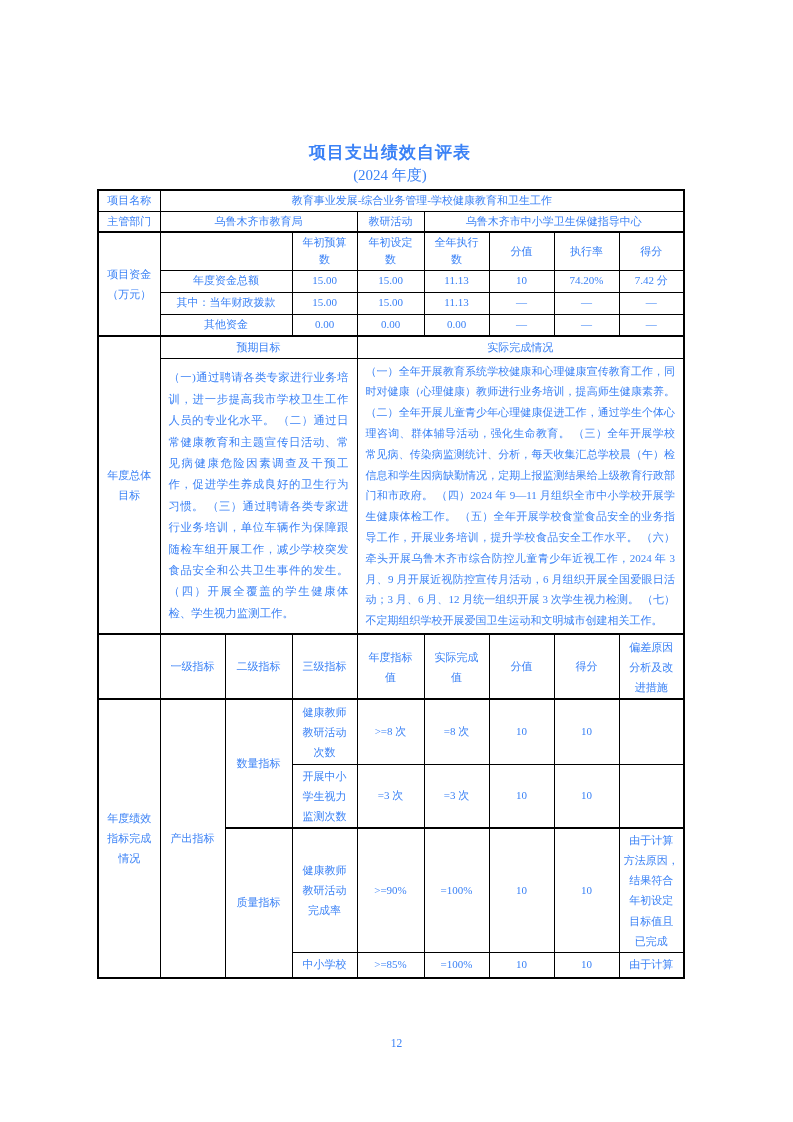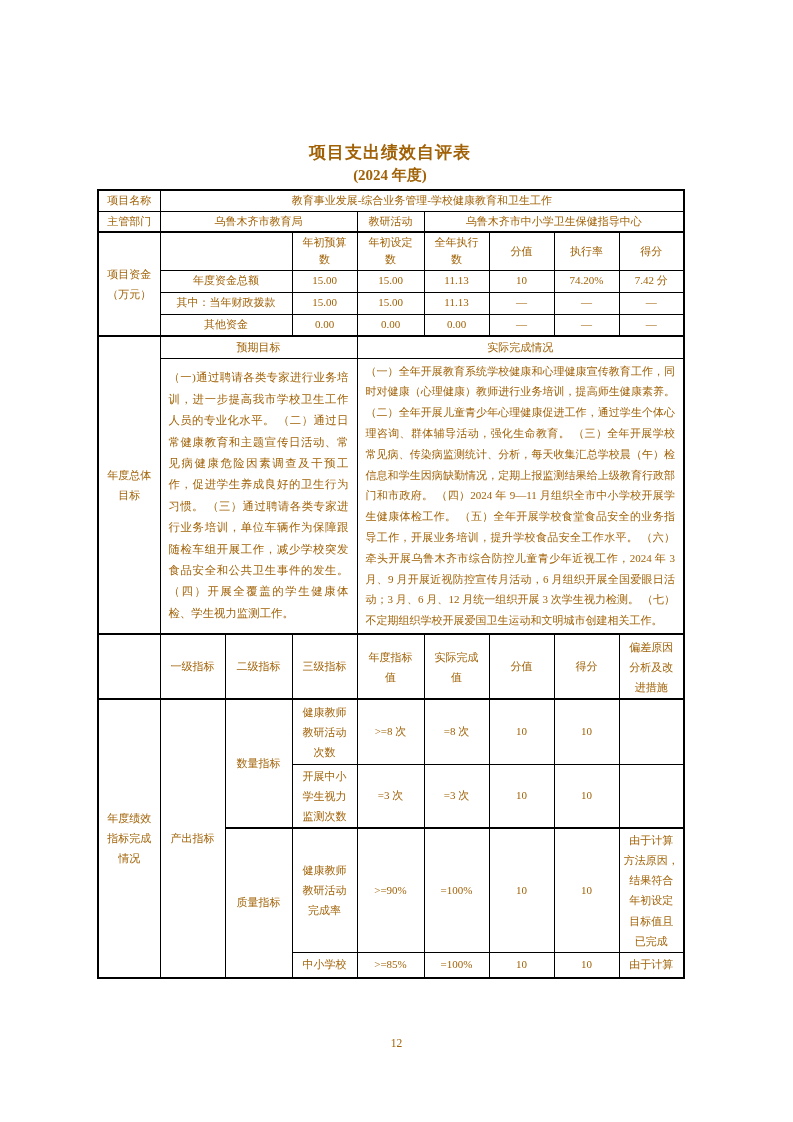--- a/index.html
+++ b/index.html
@@ -1,27 +1,27 @@
 <!DOCTYPE html>
 <html><head>
 <meta charset="utf-8">
 <style>
   html,body { margin:0; padding:0; background:#e8e8e8; }
   .page {
     width:793px; height:1122px; margin:0 auto; background:#ffffff;
-    position:relative; overflow:hidden; color:#a16207;
+    position:relative; overflow:hidden; color:#3b82f6;
     font-family:"Liberation Serif","DejaVu Serif",serif;
   }
   .doc-title {
     margin:142px 0 0 97px; width:586px; text-align:center;
     font-size:17px; font-weight:bold; line-height:22px; letter-spacing:1px;
   }
   .doc-subtitle {
     margin:1px 0 0 97px; width:586px; text-align:center;
-    font-size:15px; font-weight:bold; line-height:21px;
+    font-size:15px; font-weight:normal; line-height:21px;
   }
   table.selfeval {
     margin:3px 0 0 97px; width:586px;
     border-collapse:collapse; table-layout:fixed;
     border:2.5px solid #000;
   }
   td {
     border:1.5px solid #000;
     font-size:11px; line-height:1.6;
     text-align:center; vertical-align:middle;

